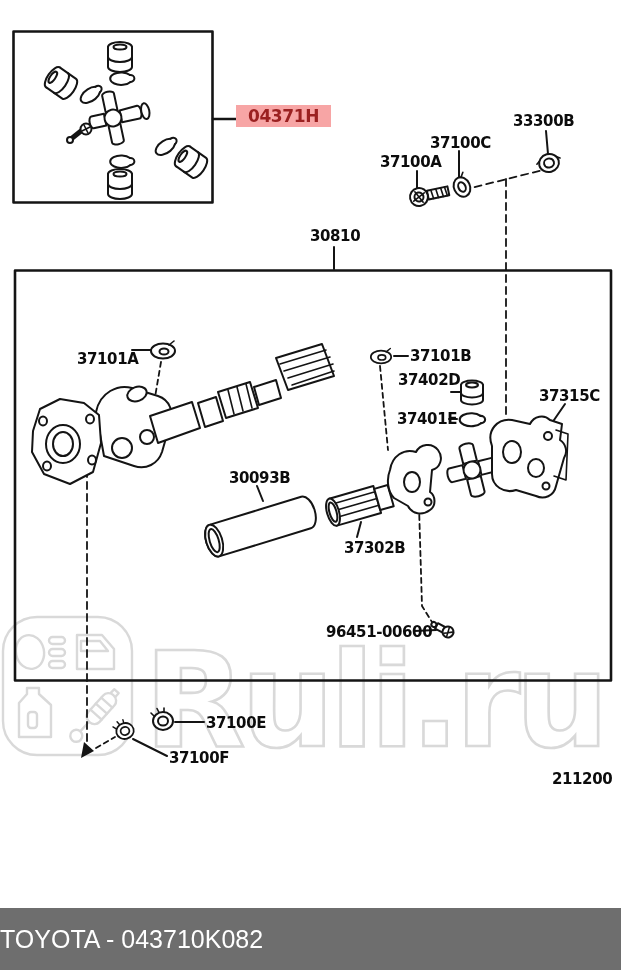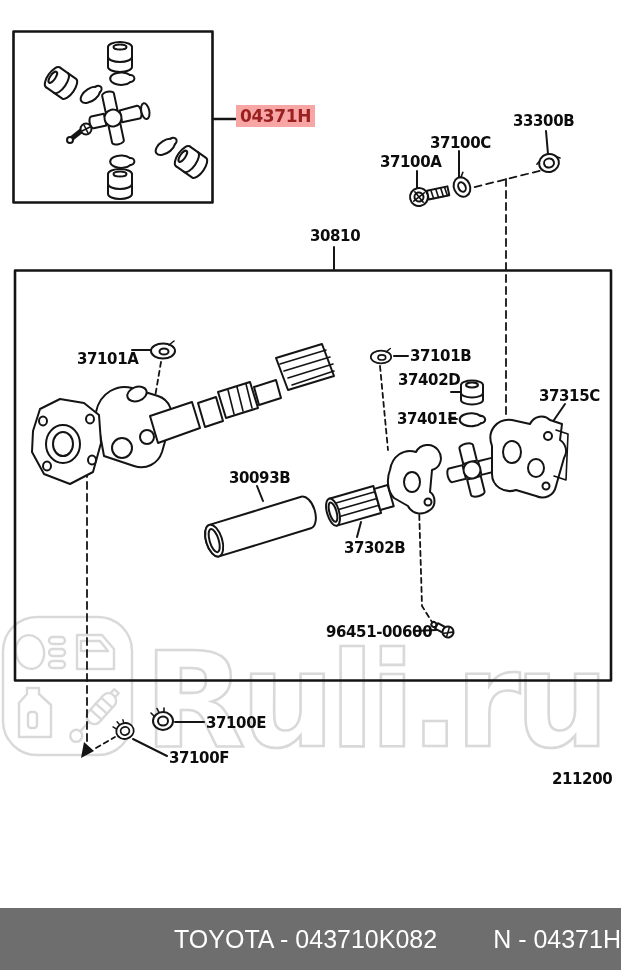--- a/index.html
+++ b/index.html
@@ -17,23 +17,23 @@
   svg.art .frame{fill:none;stroke-width:2.6}
   svg.art .leader{fill:none;stroke-width:2}
   svg.art .dash{fill:none;stroke-width:1.8;stroke-dasharray:7 5}
   svg.art .solidfill{fill:var(--ink);stroke:none}
   svg.art .wm{stroke:var(--watermark);fill:none;stroke-width:2.4}
   .wmtext{font-family:"DejaVu Sans",sans-serif;font-weight:bold;font-size:132px;
     letter-spacing:-5px;fill:none;stroke:var(--watermark);stroke-width:2.6}
   .plabel{position:absolute;font:bold 15px/1.15 "DejaVu Sans",sans-serif;
     letter-spacing:-0.4px;color:#0c0c0c;white-space:nowrap;cursor:pointer}
   .plabel.hl{background:var(--highlight_bg);color:var(--highlight_text);
-    font-size:17px;padding:1px 4px;line-height:1.2}
+    font-size:17px;padding:1px 12px;line-height:1.2}
   .footer{position:absolute;left:0;top:908px;width:621px;height:62px;
-    background:var(--footer_bg);display:flex;align-items:center;justify-content:flex-end;
+    background:var(--footer_bg);display:flex;align-items:center;justify-content:flex-start;
     gap:56px;color:#fff;font:25px "Liberation Sans",sans-serif}
 </style>
 </head>
 <body>
 
 <div class="stage">
 
   <svg class="art" width="621" height="908" viewBox="0 0 621 908">
 
     <defs>
@@ -249,15 +249,14 @@
   <div class="plabel" style="left:539px;top:388px">37315C</div>
   <div class="plabel" style="left:229px;top:470px">30093B</div>
   <div class="plabel" style="left:344px;top:540px">37302B</div>
   <div class="plabel" style="left:326px;top:624px">96451-00600</div>
   <div class="plabel" style="left:206px;top:715px">37100E</div>
   <div class="plabel" style="left:169px;top:750px">37100F</div>
   <div class="plabel" style="left:552px;top:771px">211200</div>
 
   <div class="footer">
     <span>TOYOTA - 043710K082</span>
-    <span>N - 04371H</span>
   </div>
 </div>
 
 </body></html>

